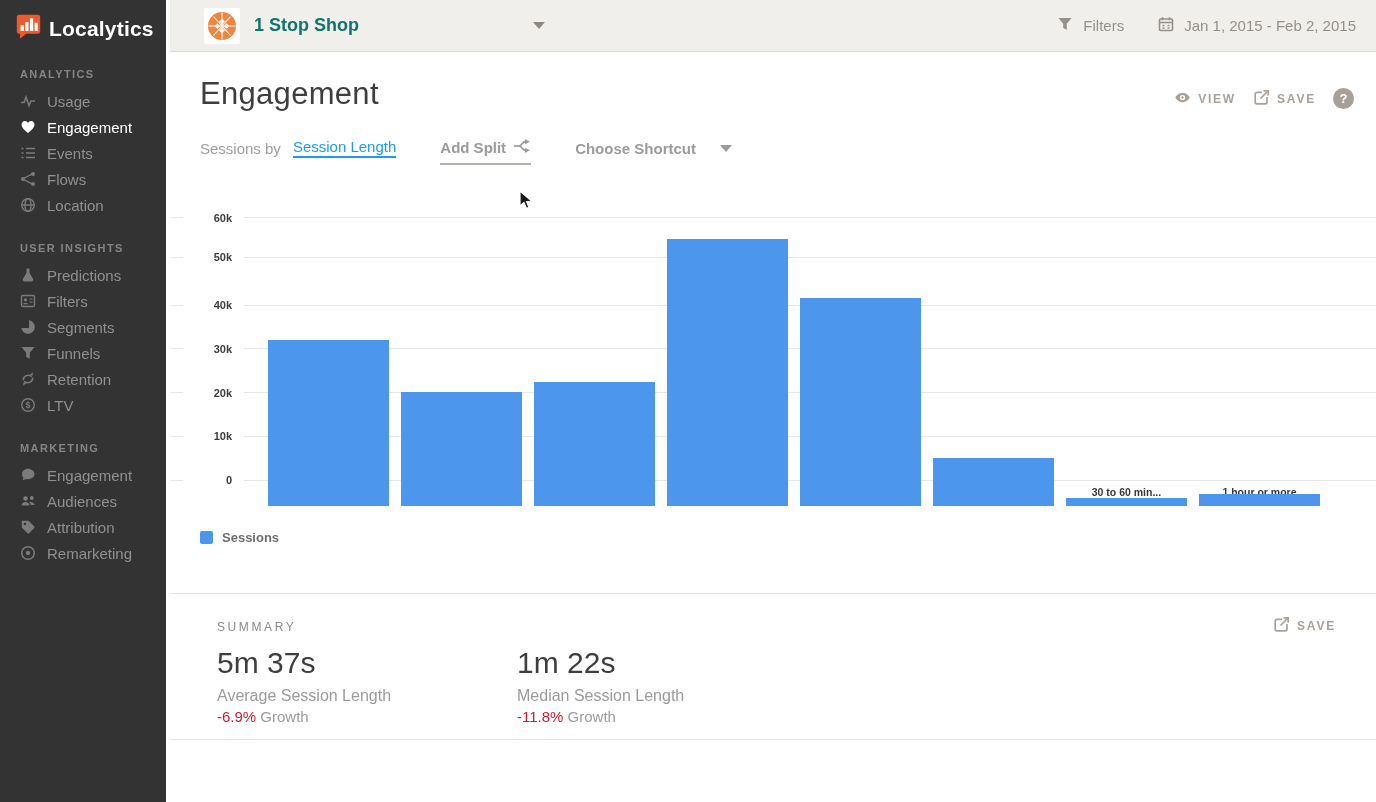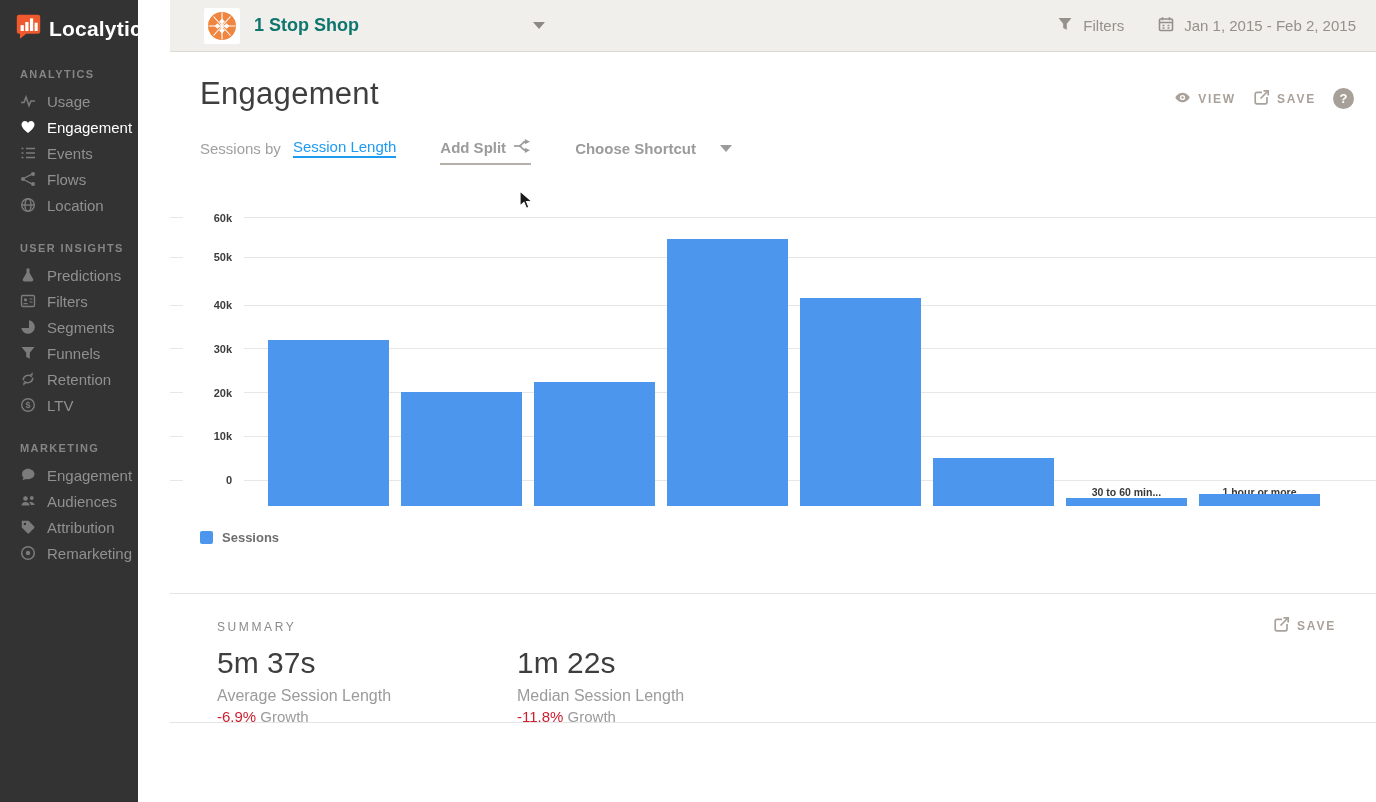--- a/index.html
+++ b/index.html
@@ -1,21 +1,21 @@
 <!DOCTYPE html>
 <html><head>
 <meta charset="utf-8">
 <style>
   * { margin:0; padding:0; box-sizing:border-box; }
   html,body { width:1376px; height:802px; overflow:hidden;
     font-family:"Liberation Sans","DejaVu Sans",sans-serif; background:#fff; }
   body { position:relative; }
 
   
-  .sidebar { position:absolute; left:0; top:0; bottom:0; width:138px; background:#333333; }
+  .sidebar { position:absolute; left:0; top:0; bottom:0; width:166px; background:#333333; }
   .logo { display:flex; align-items:center; gap:7px; padding:13px 0 0 15px; }
   .logo-text { color:#fff; font-size:21px; font-weight:700; letter-spacing:0.2px; }
   .nav-section { margin-top:24px; }
   .nav-title { color:#858585; font-size:11px; font-weight:700; letter-spacing:1.4px;
     padding-left:20px; margin-bottom:8px; }
   .nav-item { display:flex; align-items:center; gap:11px; height:26px; padding-left:20px;
     color:#909090; font-size:15px; cursor:pointer; }
   .nav-item .nav-icon { width:16px; height:16px; color:#7b7b7b; display:flex; align-items:center; }
   .nav-item.active { color:#ffffff; }
   .nav-item.active .nav-icon { color:#ffffff; }
@@ -73,21 +73,21 @@
   .bar-col { flex:1; display:flex; justify-content:center; align-items:flex-end; }
   .bar { width:91%; cursor:pointer; }
   .chart-xlabels { position:absolute; left:92px; right:50px; top:290px; display:flex; }
   .xlabel { flex:1; text-align:center; font-size:10.5px; font-weight:700; color:#383838; }
 
   .legend { position:absolute; left:30px; top:478px; display:flex; align-items:center; gap:9px; }
   .legend-swatch { width:13px; height:13px; border-radius:2px; }
   .legend-label { font-size:13px; font-weight:700; color:#6e6e6e; }
 
   
-  .summary-section { position:absolute; left:0; right:0; top:541px; height:130px;
+  .summary-section { position:absolute; left:0; right:0; top:541px; height:147px;
     border-top:1px solid #e4e4e4; border-bottom:1px solid #e4e4e4; background:#fff; }
   .summary-heading { margin:26px 0 0 47px; font-size:12px; font-weight:400;
     letter-spacing:2.6px; color:#8a8a8a; }
   .summary-save { position:absolute; right:40px; top:22px; display:flex; align-items:center;
     gap:7px; color:#aaa29a; font-size:12px; font-weight:700; letter-spacing:1.8px; cursor:pointer; }
   .summary-save svg { width:17px; height:17px; }
   .summary-metrics { display:flex; margin:12px 0 0 47px; }
   .metric { width:300px; }
   .metric-value { font-size:30px; color:#3e3e3e; }
   .metric-label { font-size:16px; color:#9b9b9b; margin-top:7px; }

